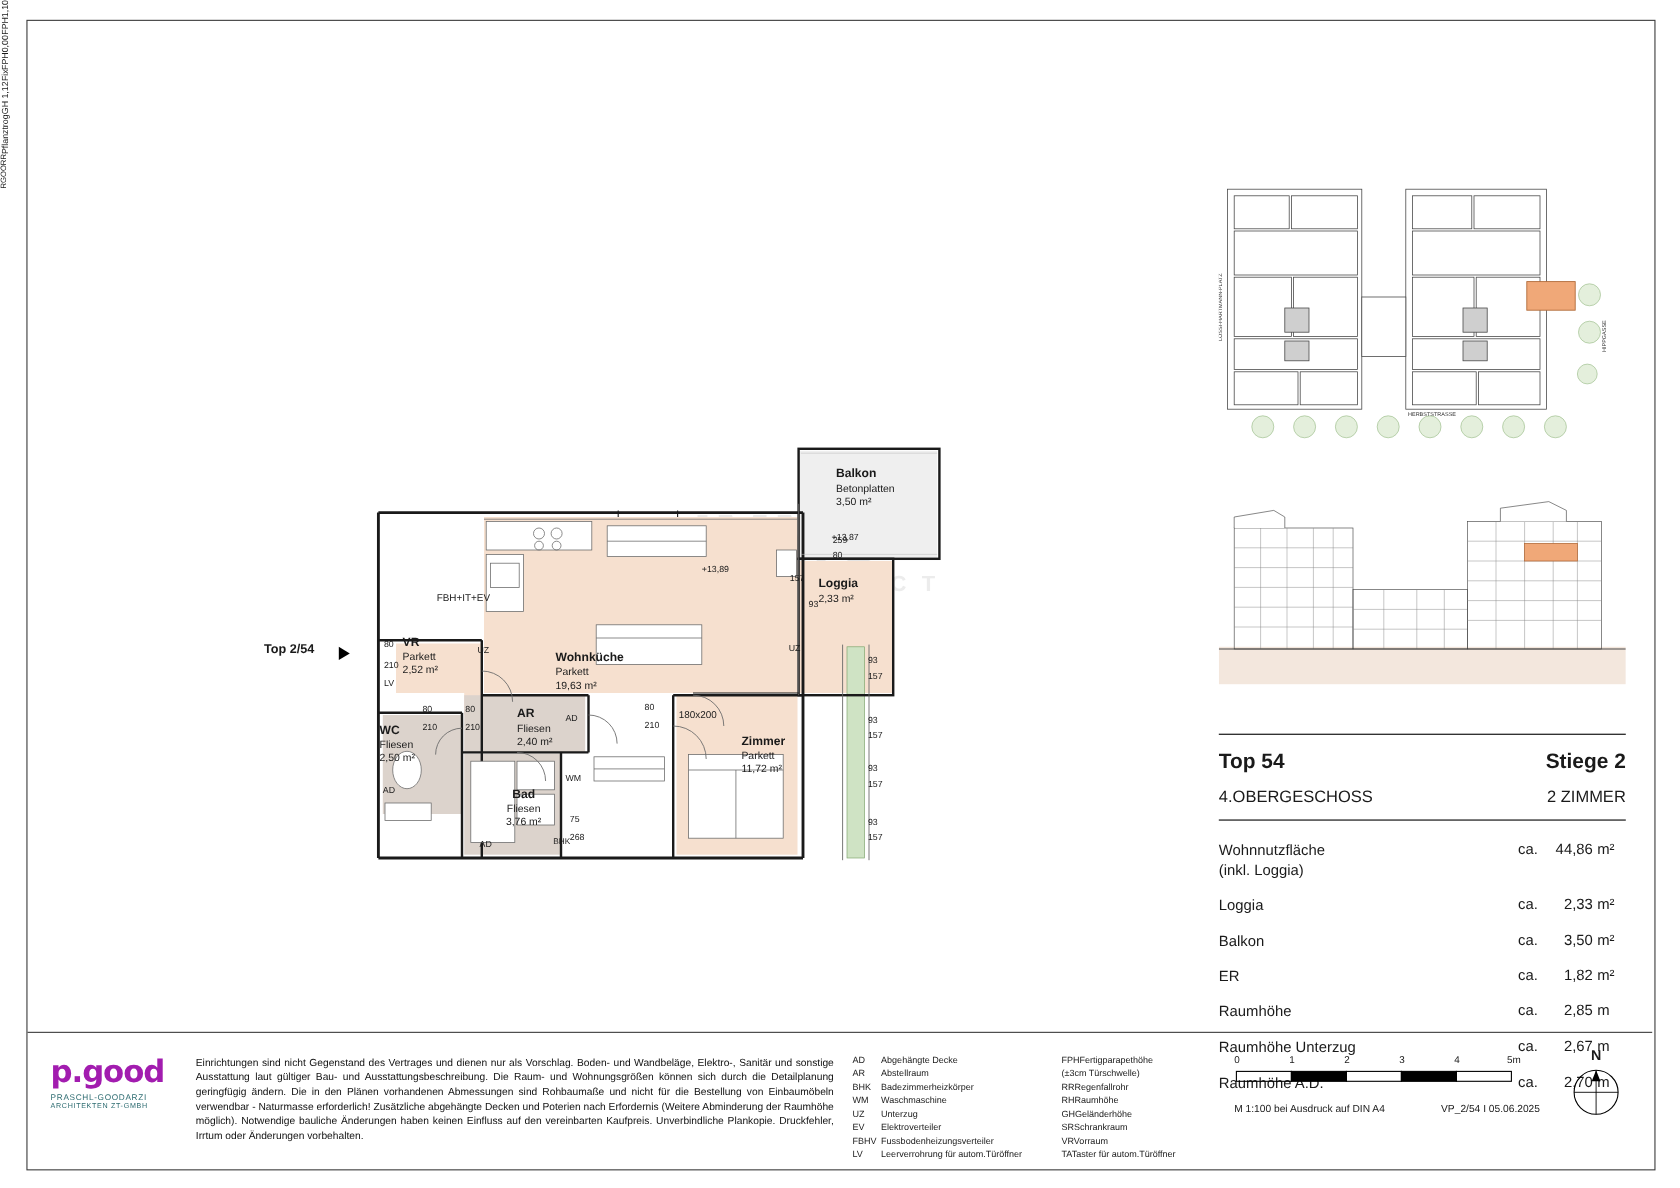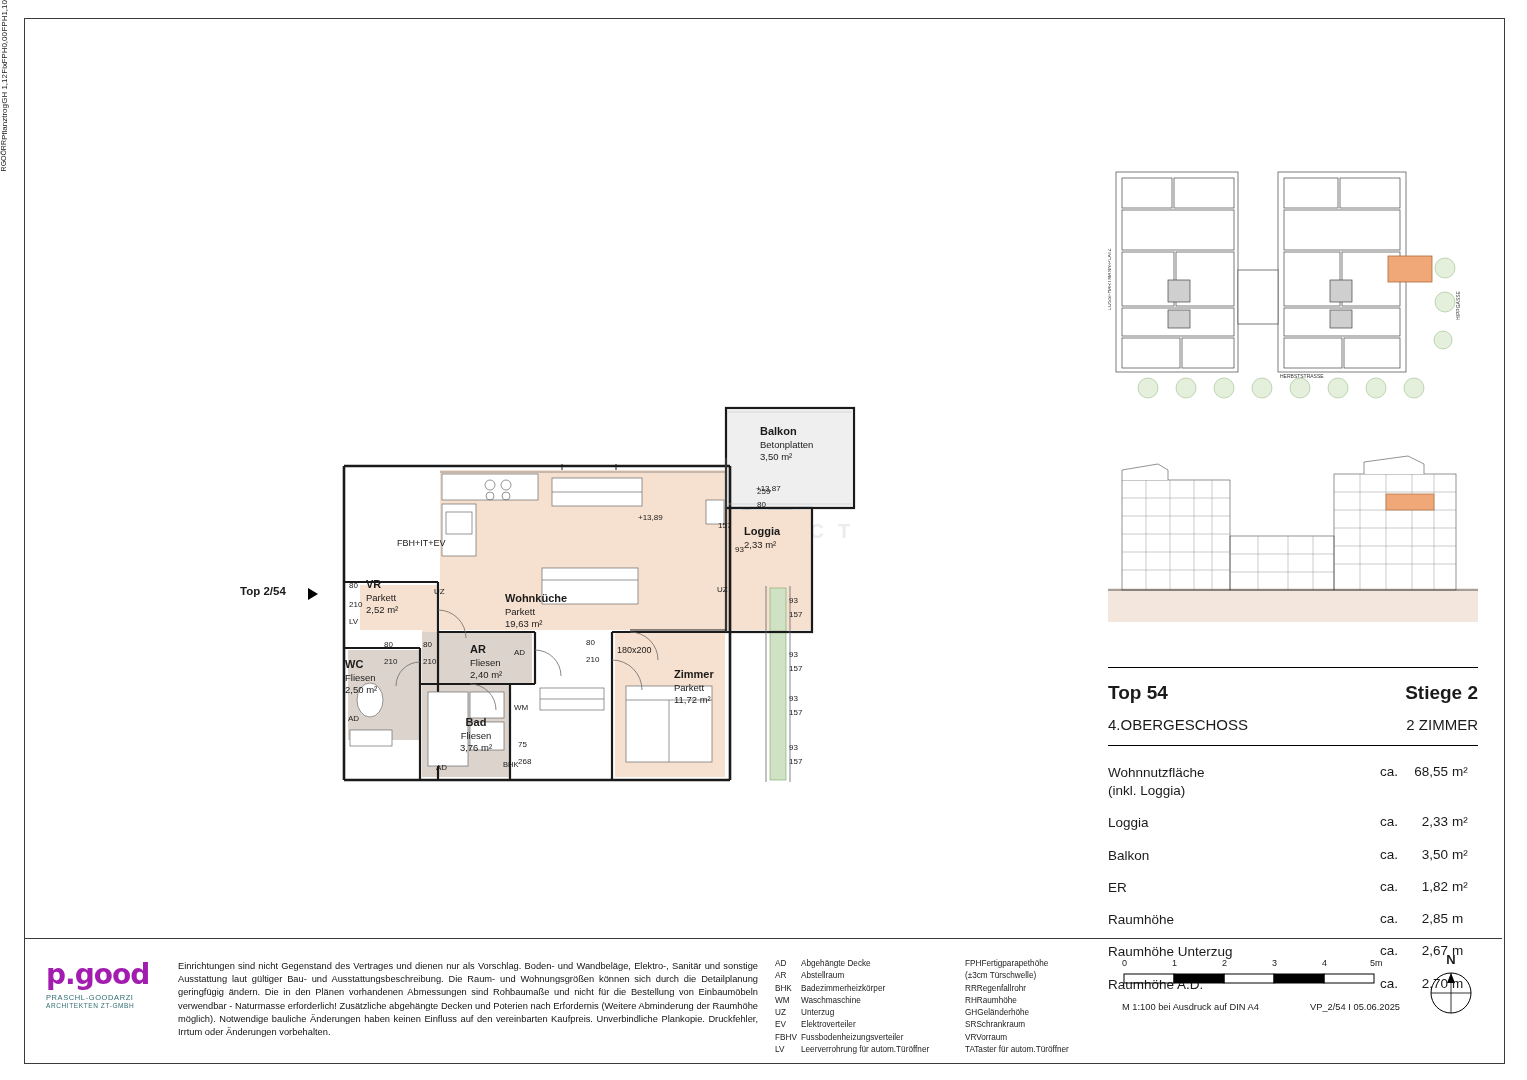--- a/index.html
+++ b/index.html
@@ -176,21 +176,21 @@
     </div>
     <div class="row2">
       <span>4.OBERGESCHOSS</span>
       <span>2 ZIMMER</span>
     </div>
     <div class="hrline"></div>
 
     <div class="areas">
       <div class="area-row">
         <span class="area-label"><span>Wohnnutzfläche</span><br><span>(inkl. Loggia)</span></span>
-        <span class="area-val"><span class="ca">ca.</span><span class="num">68,55</span><span class="unit">m²</span></span>
+        <span class="area-val"><span class="ca">ca.</span><span class="num">44,86</span><span class="unit">m²</span></span>
       </div>
       <div class="area-row">
         <span class="area-label">Loggia</span>
         <span class="area-val"><span class="ca">ca.</span><span class="num">2,33</span><span class="unit">m²</span></span>
       </div>
       <div class="area-row">
         <span class="area-label">Balkon</span>
         <span class="area-val"><span class="ca">ca.</span><span class="num">3,50</span><span class="unit">m²</span></span>
       </div>
       <div class="area-row">

